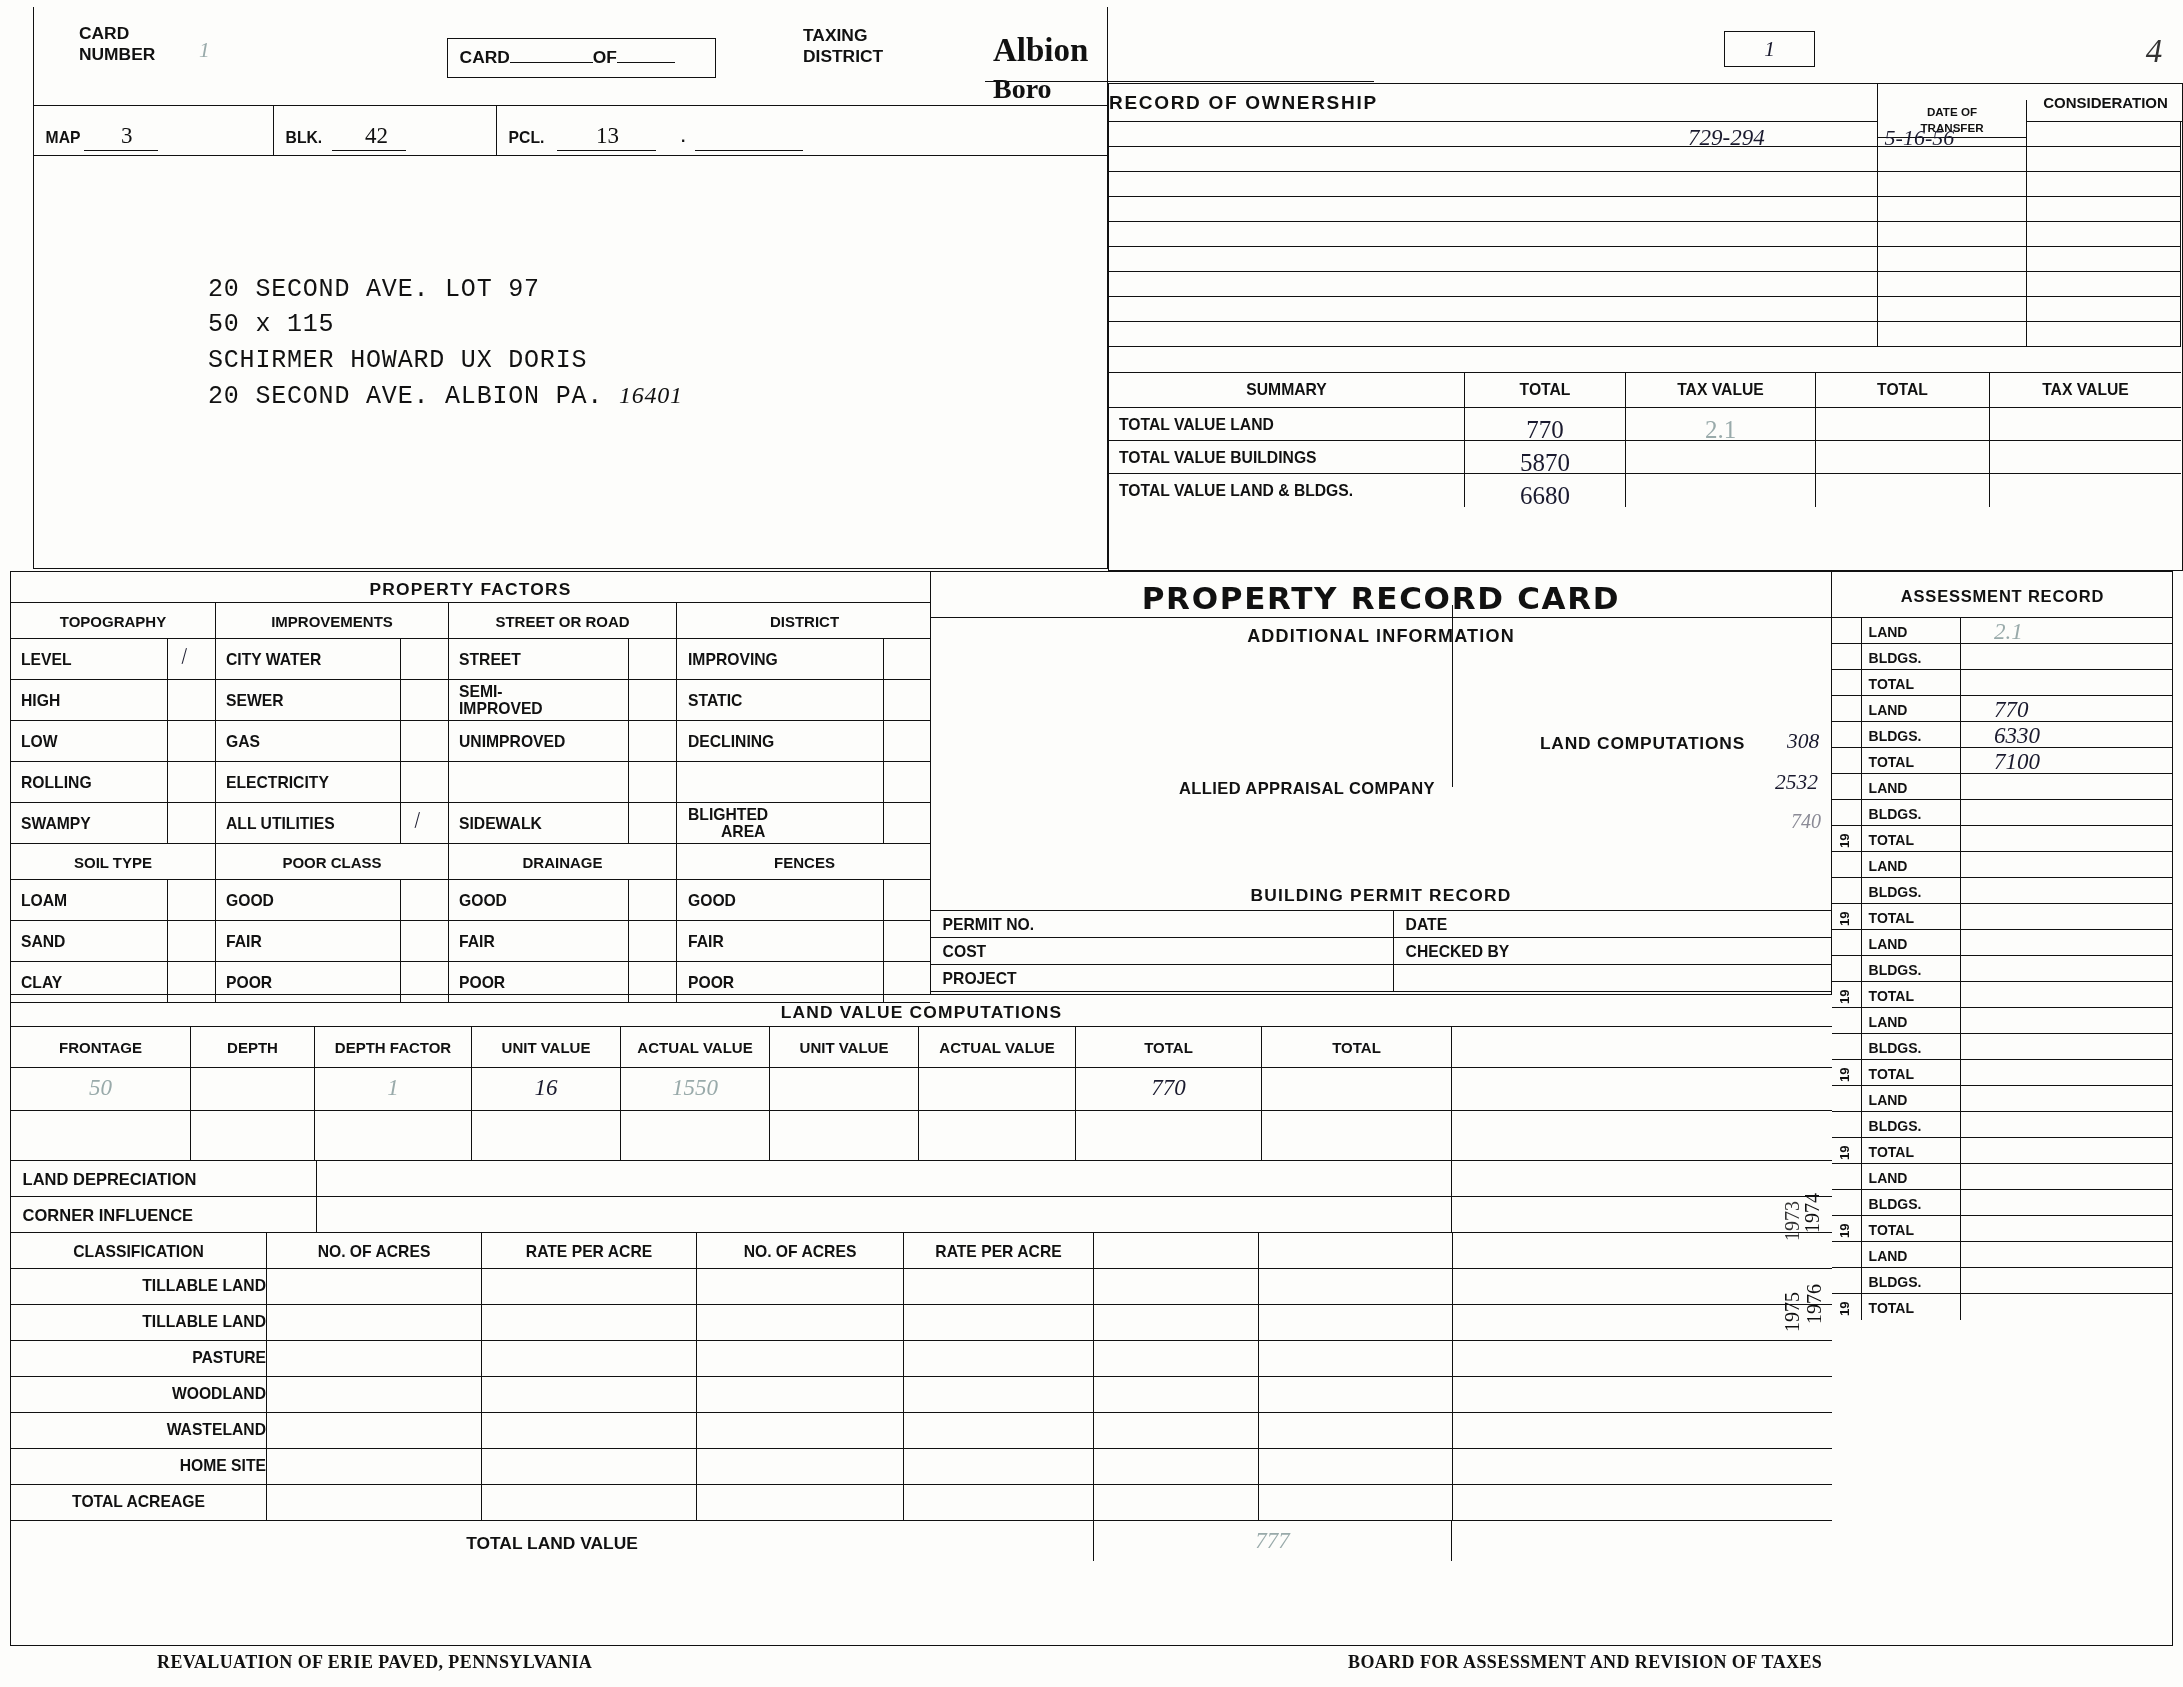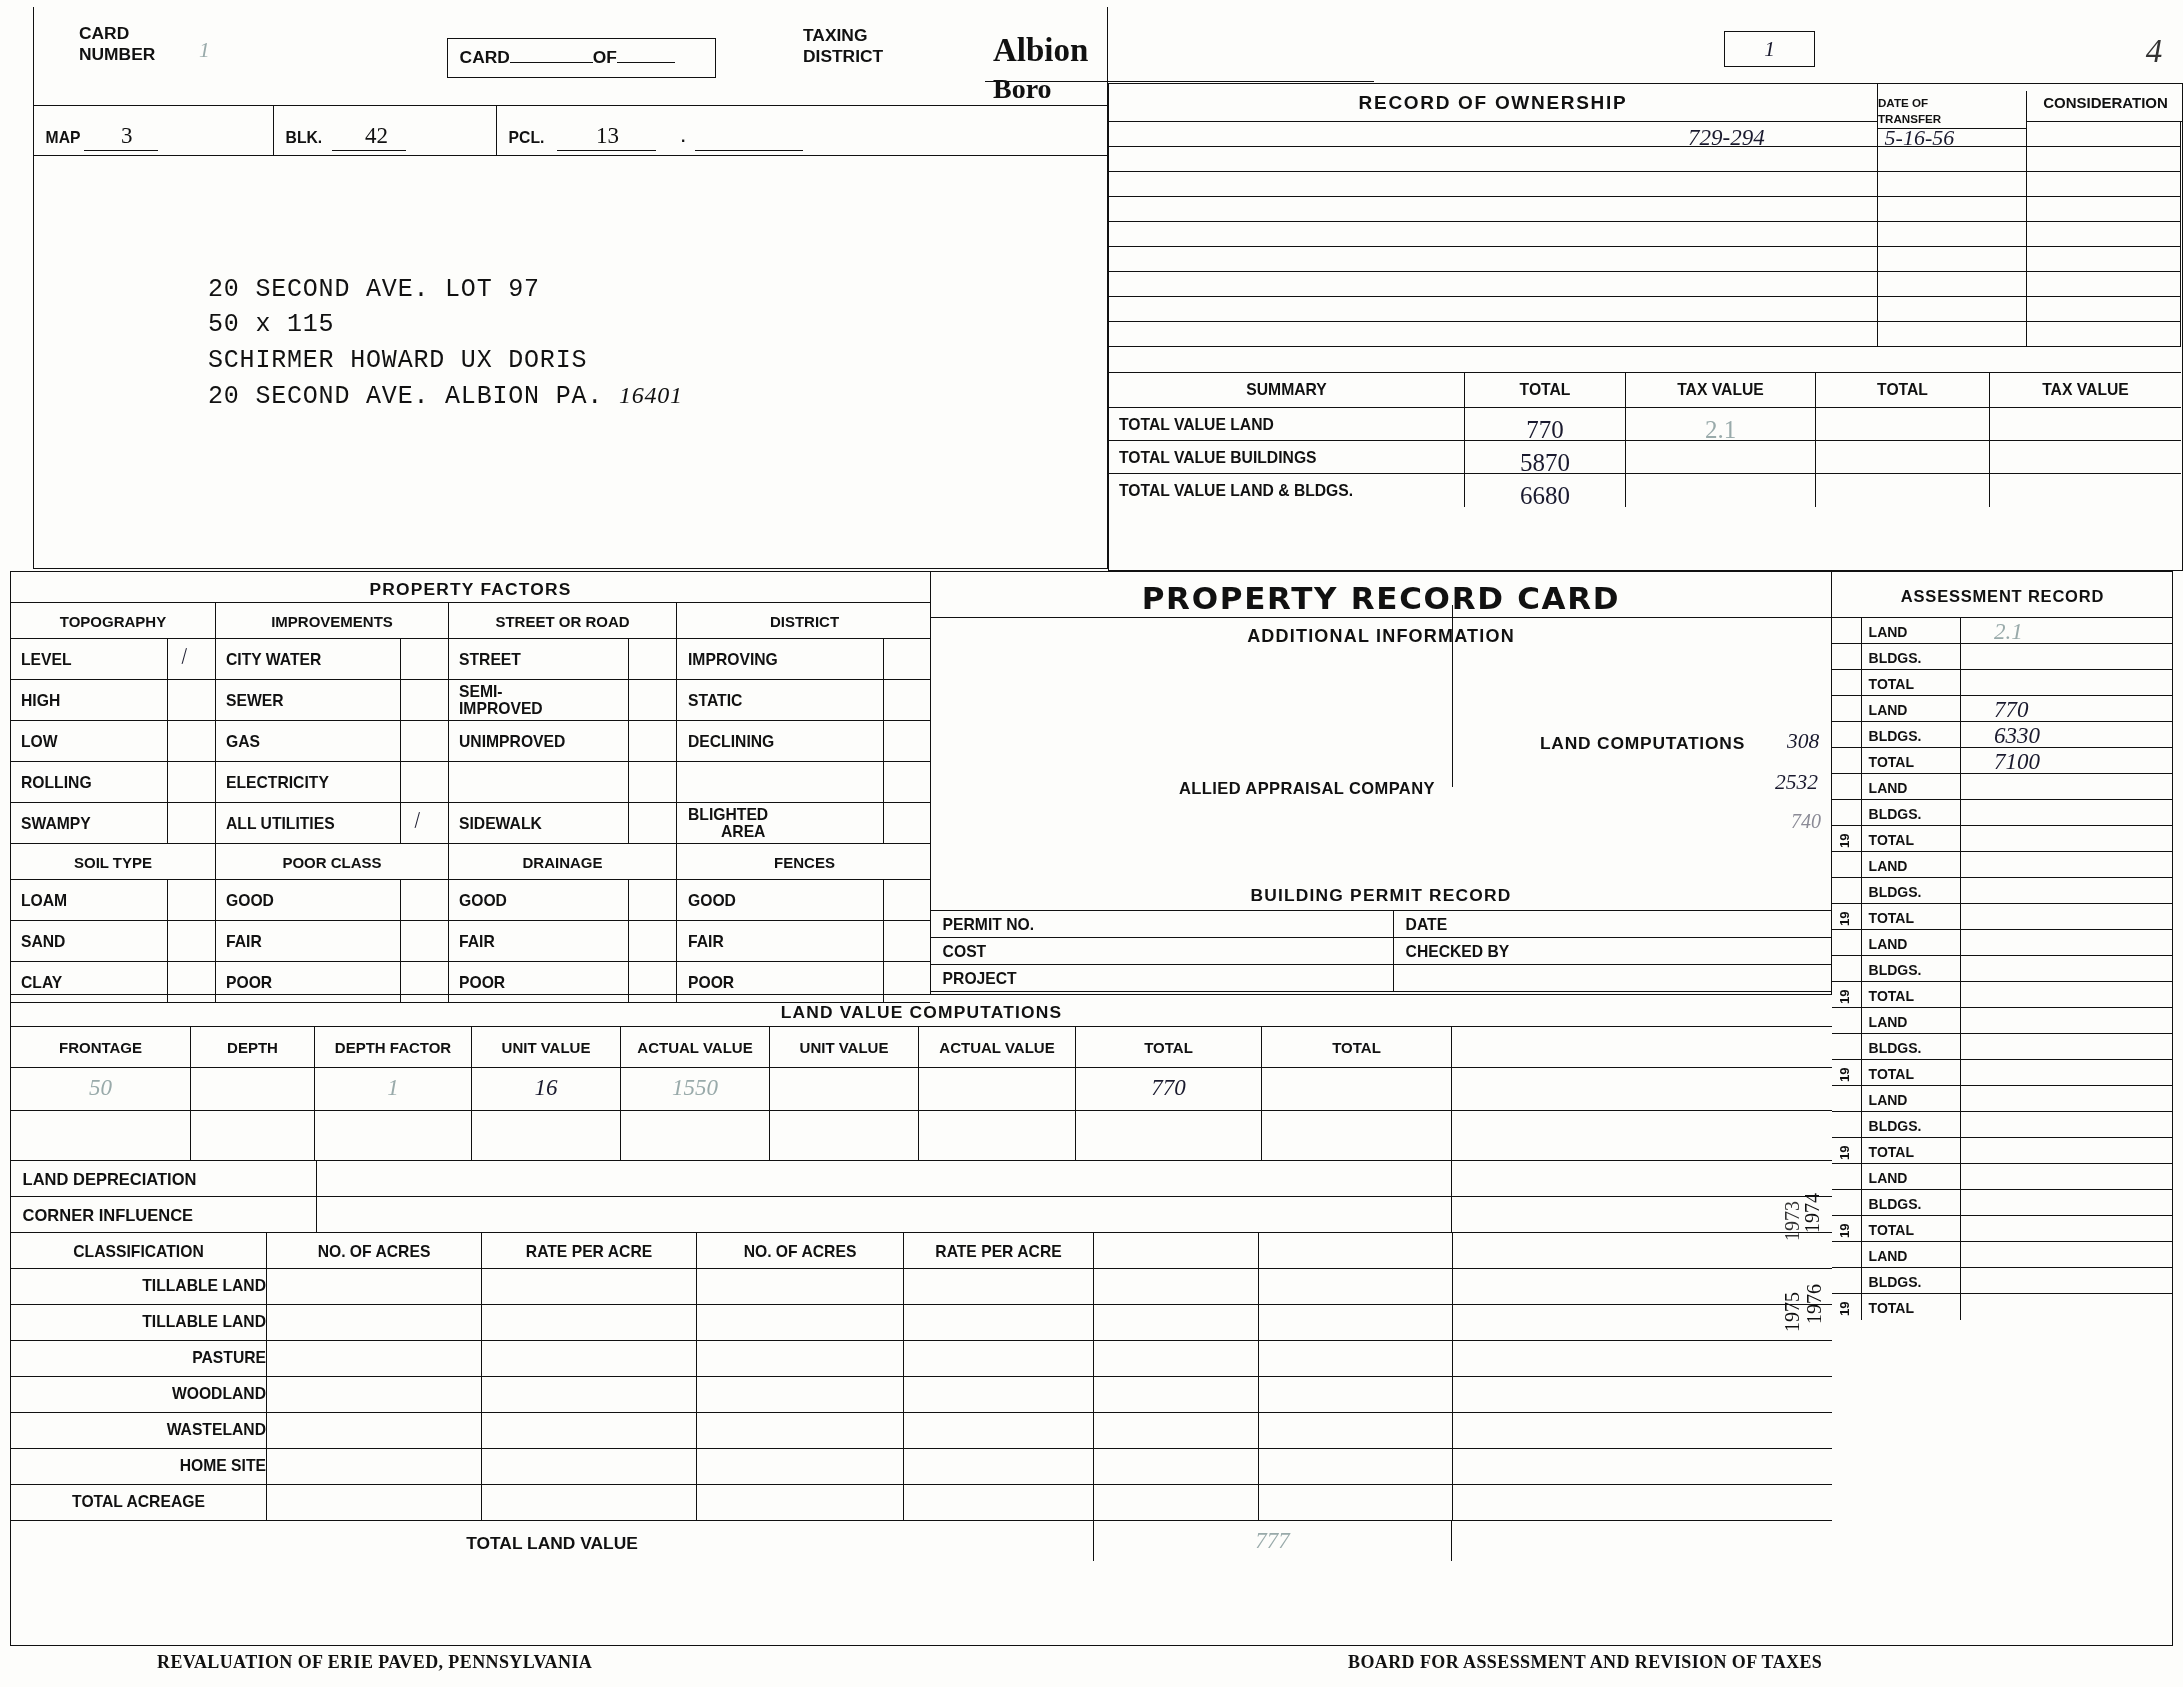--- a/index.html
+++ b/index.html
@@ -51,23 +51,23 @@
     font-size:25px; line-height:1.42; letter-spacing:0.8px; color:#111;
   }
   .addr .ink { font-family:"Liberation Serif",serif; font-style:italic; font-size:24px; }
 
   
   .own {
     position:absolute; left:1108px; top:83px; width:1075px; height:488px;
     border:1.7px solid #111;
   }
   .own-title { position:absolute; left:0; top:0; width:769px; height:38px; border-bottom:1.7px solid #111; border-right:1.7px solid #111;
-               text-align:center; font-size:19px; font-weight:bold; letter-spacing:1.7px; padding-top:8.3px;}
-  .own-dt { position:absolute; left:769px; top:7px; width:149px; height:38px; border-bottom:1.7px solid #111; border-right:1.7px solid #111;
-            font-size:11.6px; font-weight:bold; line-height:1.35; padding-top:4.1px;}
+               text-align:left; font-size:19px; font-weight:bold; letter-spacing:1.7px; padding-top:8.3px;}
+  .own-dt { position:absolute; left:769px; top:16px; width:149px; height:38px; border-bottom:1.7px solid #111; border-right:1.7px solid #111;
+            text-align:center; font-size:11.6px; font-weight:bold; line-height:1.35; padding-top:4.1px;}
   .own-cons { position:absolute; left:918px; top:0; width:157px; height:38px; border-bottom:1.7px solid #111;
             text-align:center; font-size:15px; font-weight:bold; padding-top:10px;}
   .own-rows { position:absolute; left:0; top:38px; width:1072px; height:248px; }
   .own-row { position:relative; height:25px; border-bottom:0.8px solid #111; }
   .own-row .c1 { position:absolute; left:0; top:0; width:769px; height:100%; border-right:1.7px solid #111; }
   .own-row .c2 { position:absolute; left:769px; top:0; width:149px; height:100%; border-right:1.7px solid #111; }
   .own-row .c3 { position:absolute; left:918px; top:0; width:154px; height:100%; }
   .own-deed { position:absolute; left:579px; top:3.3px; font-size:23px; font-family:"Liberation Serif",serif; }
   .own-date { position:absolute; left:6.6px; top:3.3px; font-size:22px; font-family:"Liberation Serif",serif; }
 

